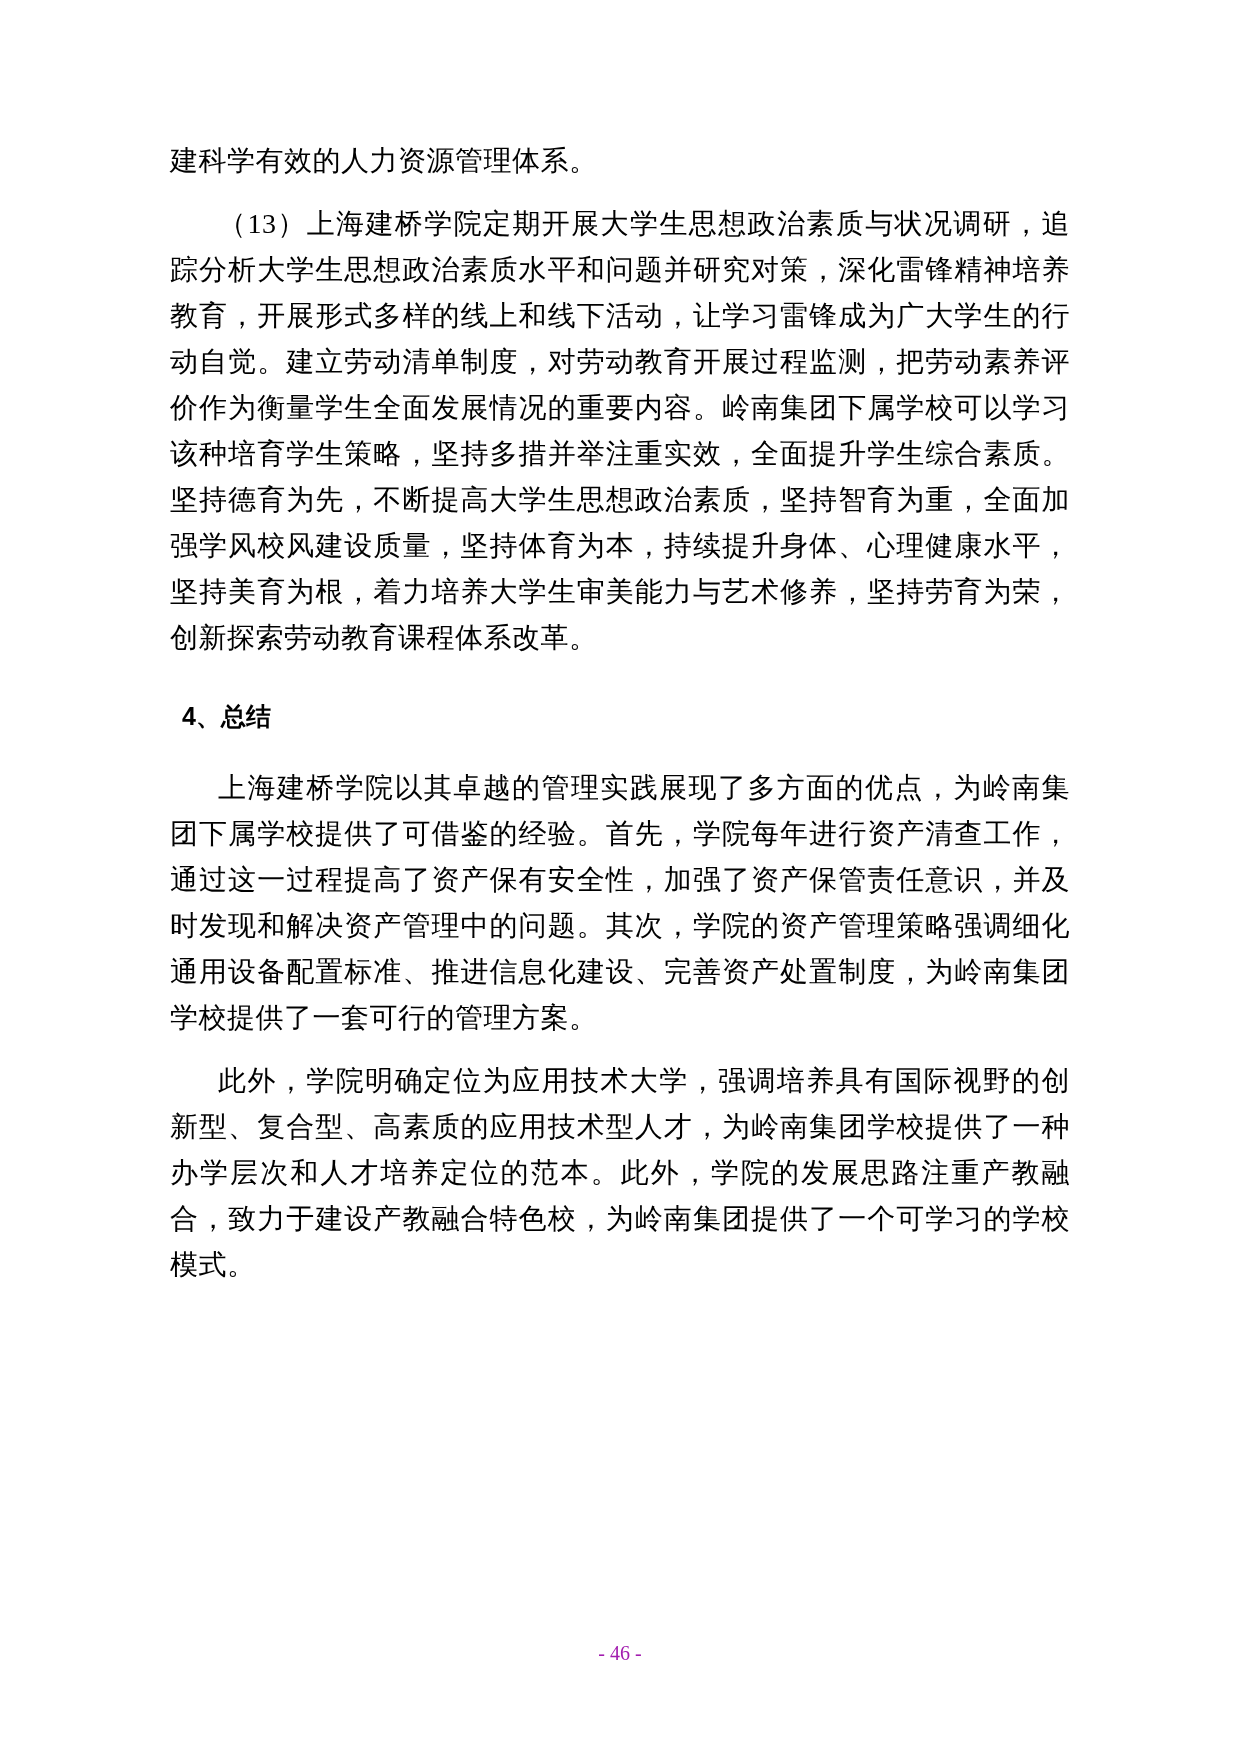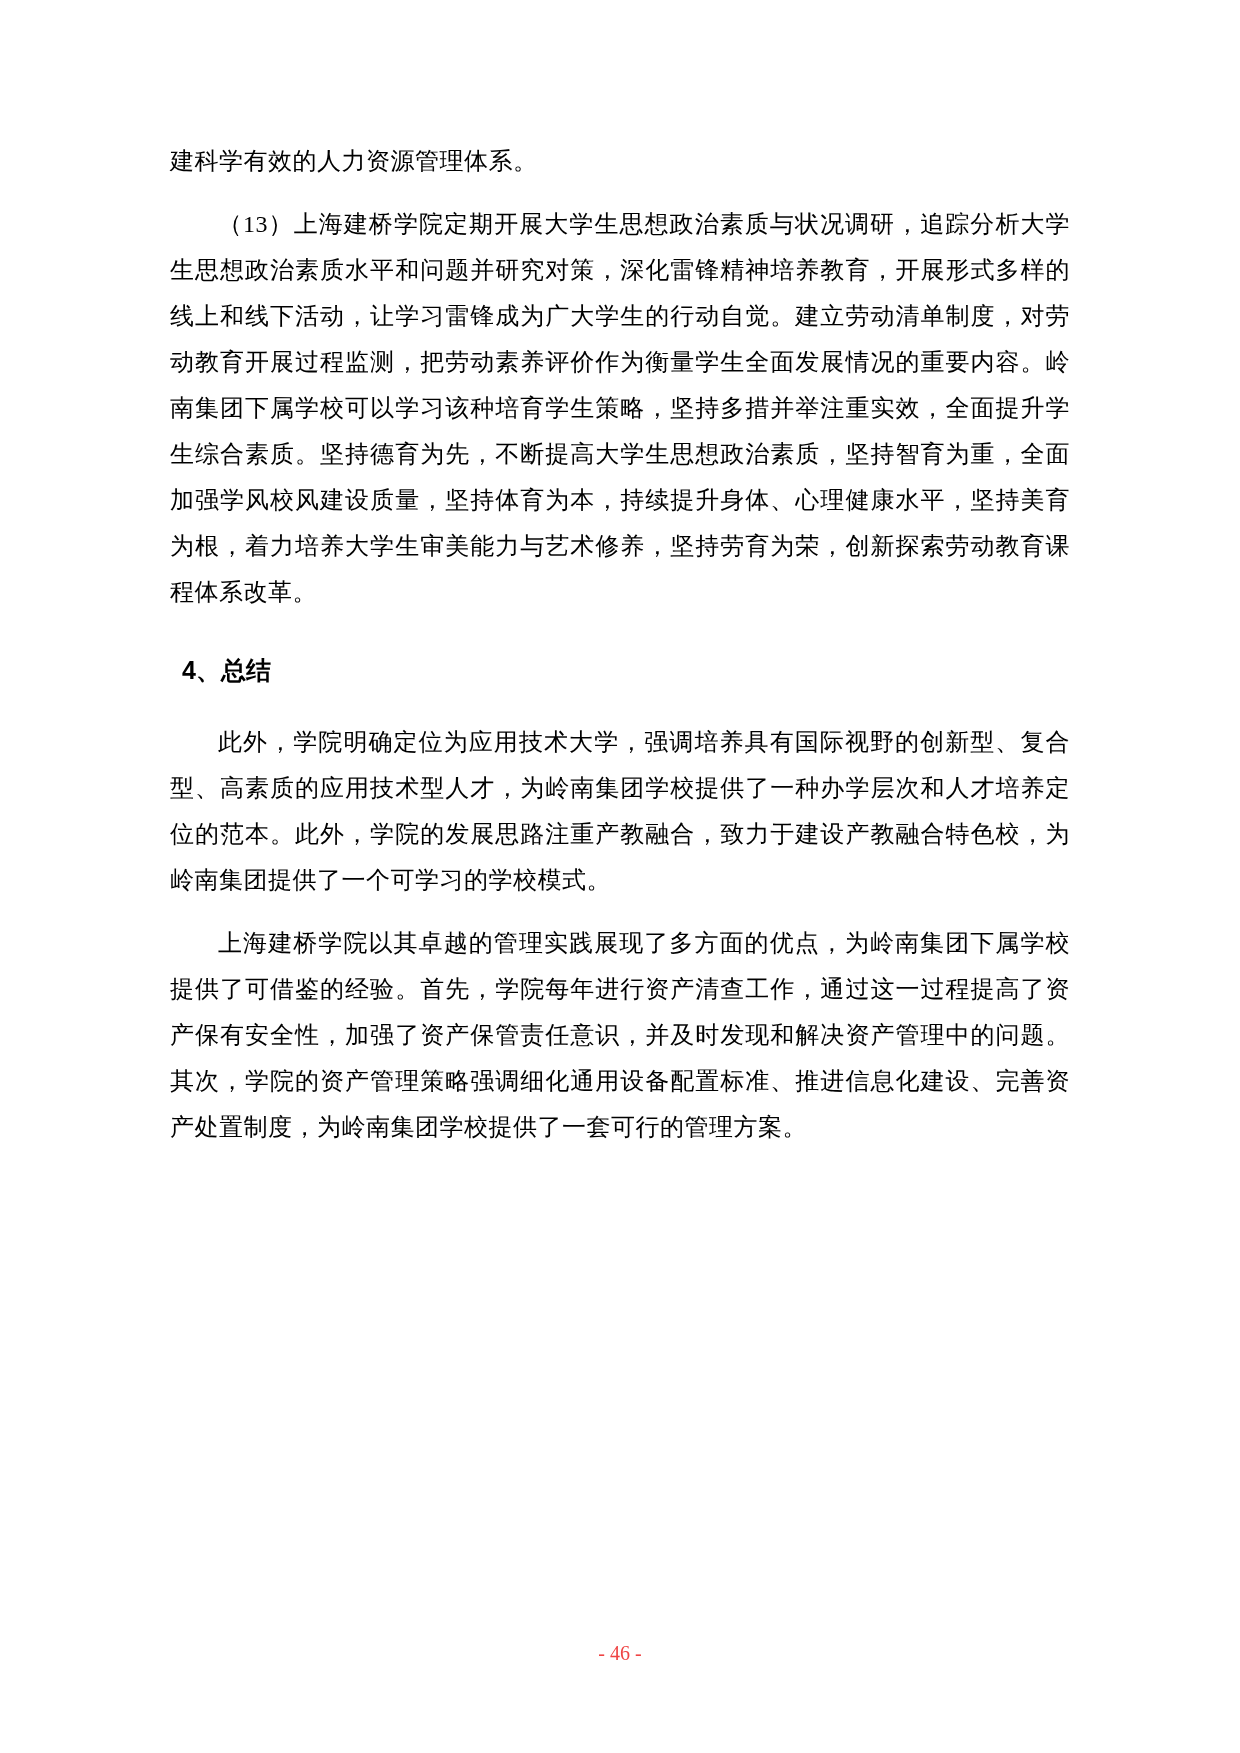--- a/index.html
+++ b/index.html
@@ -14,21 +14,21 @@
     margin: 0 auto;
     background: #ffffff;
     color: #000000;
     font-family: "Liberation Serif", "DejaVu Serif", serif;
     overflow: hidden;
   }
   .content {
     padding: 138px 170px 0 170px;
   }
   .para {
-    font-size: 24px;
+    font-size: 28px;
     line-height: 46px;
     text-align: justify;
     text-justify: inter-ideograph;
     margin: 0 0 17px 0;
     letter-spacing: 0.5px;
   }
   .para.indent {
     text-indent: 48px;
   }
   .para.no-indent {
@@ -41,29 +41,29 @@
     line-height: 46px;
     margin: 32px 0 26px 12px;
   }
   .page-number {
     position: absolute;
     bottom: 88px;
     left: 0;
     width: 100%;
     text-align: center;
     font-size: 20px;
-    color: #ef4444;
+    color: #a21caf;
     font-family: "Liberation Serif", "DejaVu Serif", serif;
   }
 </style>
 </head>
 <body>
 
 <div class="page">
   <div class="content">
     <p class="para no-indent">建科学有效的人力资源管理体系。</p>
     <p class="para indent">（13）上海建桥学院定期开展大学生思想政治素质与状况调研，追踪分析大学生思想政治素质水平和问题并研究对策，深化雷锋精神培养教育，开展形式多样的线上和线下活动，让学习雷锋成为广大学生的行动自觉。建立劳动清单制度，对劳动教育开展过程监测，把劳动素养评价作为衡量学生全面发展情况的重要内容。岭南集团下属学校可以学习该种培育学生策略，坚持多措并举注重实效，全面提升学生综合素质。坚持德育为先，不断提高大学生思想政治素质，坚持智育为重，全面加强学风校风建设质量，坚持体育为本，持续提升身体、心理健康水平，坚持美育为根，着力培养大学生审美能力与艺术修养，坚持劳育为荣，创新探索劳动教育课程体系改革。</p>
     <h2 class="heading">4、总结</h2>
+    <p class="para indent">上海建桥学院以其卓越的管理实践展现了多方面的优点，为岭南集团下属学校提供了可借鉴的经验。首先，学院每年进行资产清查工作，通过这一过程提高了资产保有安全性，加强了资产保管责任意识，并及时发现和解决资产管理中的问题。其次，学院的资产管理策略强调细化通用设备配置标准、推进信息化建设、完善资产处置制度，为岭南集团学校提供了一套可行的管理方案。</p>
     <p class="para indent">此外，学院明确定位为应用技术大学，强调培养具有国际视野的创新型、复合型、高素质的应用技术型人才，为岭南集团学校提供了一种办学层次和人才培养定位的范本。此外，学院的发展思路注重产教融合，致力于建设产教融合特色校，为岭南集团提供了一个可学习的学校模式。</p>
-    <p class="para indent">上海建桥学院以其卓越的管理实践展现了多方面的优点，为岭南集团下属学校提供了可借鉴的经验。首先，学院每年进行资产清查工作，通过这一过程提高了资产保有安全性，加强了资产保管责任意识，并及时发现和解决资产管理中的问题。其次，学院的资产管理策略强调细化通用设备配置标准、推进信息化建设、完善资产处置制度，为岭南集团学校提供了一套可行的管理方案。</p>
   </div>
   <div class="page-number">- 46 -</div>
 </div>
 
 </body></html>

